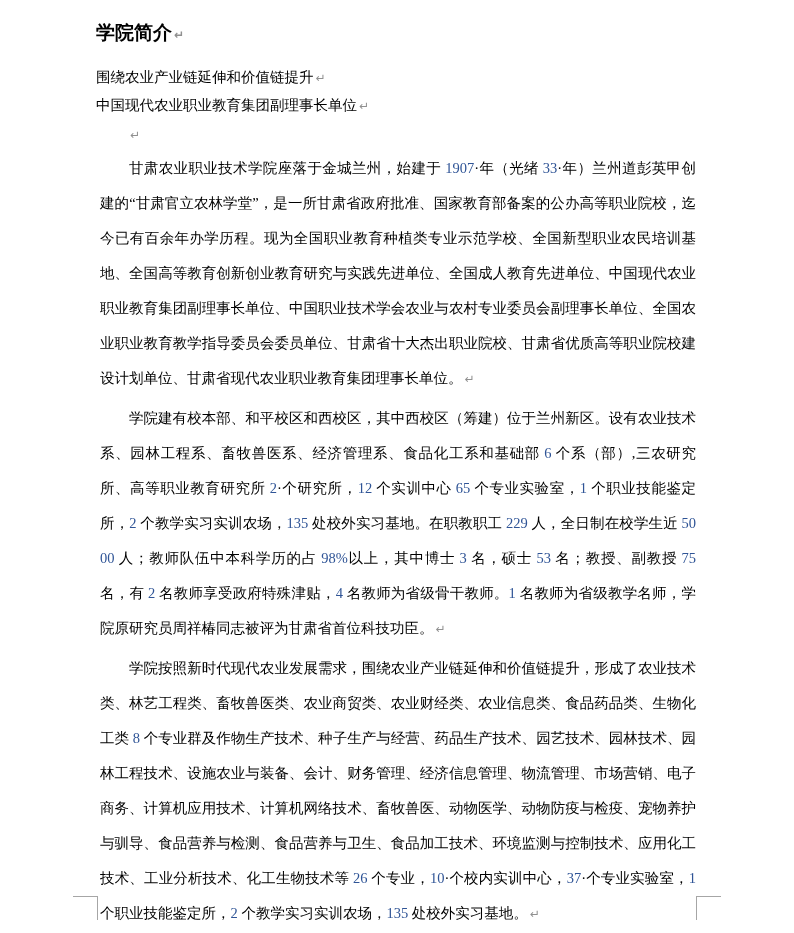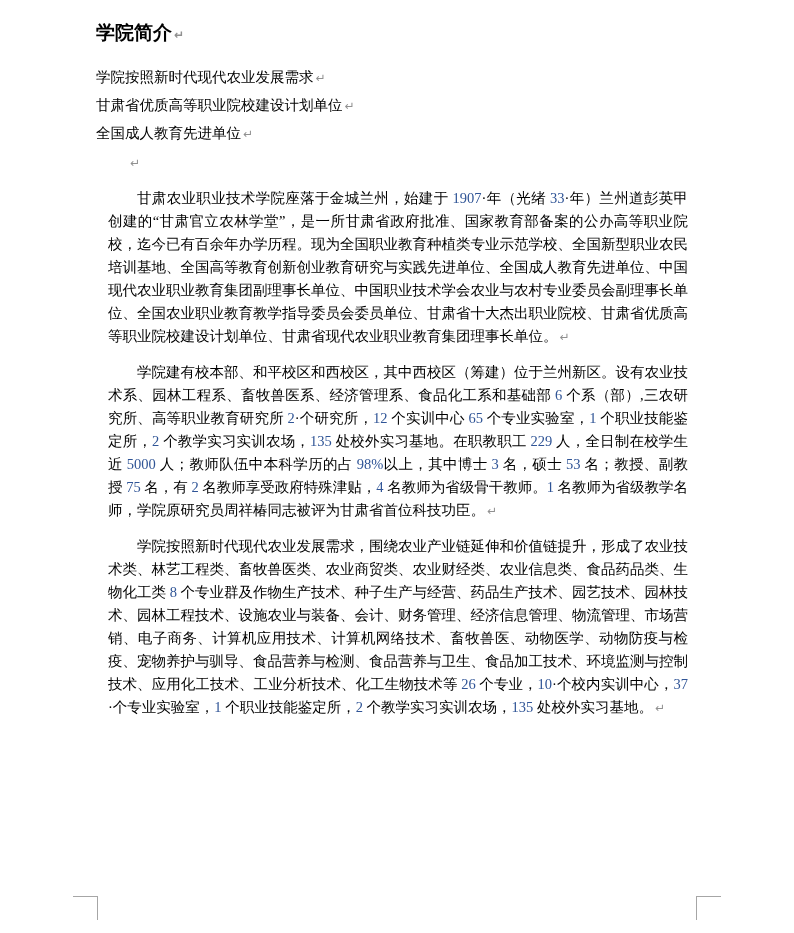--- a/index.html
+++ b/index.html
@@ -35,22 +35,22 @@
     line-height: 27px;
     white-space: nowrap;
   }
   .empty-line {
     height: 27px;
     line-height: 27px;
     padding-left: 2em;
   }
   .para {
     font-size: 14.5px;
-    line-height: 23px;
-    margin: 12px;
+    line-height: 35px;
+    margin: 4px;
     text-align: justify;
     text-indent: 2em;
     word-break: break-all;
   }
   .pmark {
     color: #909090;
     font-family: "DejaVu Sans", sans-serif;
     font-size: 12px;
     margin-left: 2px;
   }
@@ -76,23 +76,22 @@
   }
 </style>
 </head>
 <body style="--num-color: #2f5496; --crop-color: #a6a6a6;">
 
 <div class="content">
 
   <h1 class="doc-title"><span>学院简介</span><span class="pmark">↵</span></h1>
 
   <div id="honors">
-      <div class="honor-line"><span>学院按照新时代现代农业发展需求</span><span class="pmark">↵</span></div>
-      <div class="honor-line"><span>甘肃省优质高等职业院校建设计划单位</span><span class="pmark">↵</span></div>
-      <div class="honor-line"><span>全国成人教育先进单位</span><span class="pmark">↵</span></div>
+      <div class="honor-line"><span>围绕农业产业链延伸和价值链提升</span><span class="pmark">↵</span></div>
+      <div class="honor-line"><span>中国现代农业职业教育集团副理事长单位</span><span class="pmark">↵</span></div>
     </div>
 
   <div class="empty-line"><span class="pmark">↵</span></div>
 
   <div id="paras">
       <p class="para"><span>甘肃农业职业技术学院座落于金城兰州，始建于 </span><span class="num">1907</span><span>·年（光绪 </span><span class="num">33</span><span>·年）兰州道彭英甲创建的“甘肃官立农林学堂”，是一所甘肃省政府批准、国家教育部备案的公办高等职业院校，迄今已有百余年办学历程。现为全国职业教育种植类专业示范学校、全国新型职业农民培训基地、全国高等教育创新创业教育研究与实践先进单位、全国成人教育先进单位、中国现代农业职业教育集团副理事长单位、中国职业技术学会农业与农村专业委员会副理事长单位、全国农业职业教育教学指导委员会委员单位、甘肃省十大杰出职业院校、甘肃省优质高等职业院校建设计划单位、甘肃省现代农业职业教育集团理事长单位。</span><span class="pmark">↵</span></p>
       <p class="para"><span>学院建有校本部、和平校区和西校区，其中西校区（筹建）位于兰州新区。设有农业技术系、园林工程系、畜牧兽医系、经济管理系、食品化工系和基础部 </span><span class="num">6</span><span> 个系（部）,三农研究所、高等职业教育研究所 </span><span class="num">2</span><span>·个研究所，</span><span class="num">12</span><span> 个实训中心 </span><span class="num">65</span><span> 个专业实验室，</span><span class="num">1</span><span> 个职业技能鉴定所，</span><span class="num">2</span><span> 个教学实习实训农场，</span><span class="num">135</span><span> 处校外实习基地。在职教职工 </span><span class="num">229</span><span> 人，全日制在校学生近 </span><span class="num">5000</span><span> 人；教师队伍中本科学历的占 </span><span class="num">98%</span><span>以上，其中博士 </span><span class="num">3</span><span> 名，硕士 </span><span class="num">53</span><span> 名；教授、副教授 </span><span class="num">75</span><span> 名，有 </span><span class="num">2</span><span> 名教师享受政府特殊津贴，</span><span class="num">4</span><span> 名教师为省级骨干教师。</span><span class="num">1</span><span> 名教师为省级教学名师，学院原研究员周祥椿同志被评为甘肃省首位科技功臣。</span><span class="pmark">↵</span></p>
       <p class="para"><span>学院按照新时代现代农业发展需求，围绕农业产业链延伸和价值链提升，形成了农业技术类、林艺工程类、畜牧兽医类、农业商贸类、农业财经类、农业信息类、食品药品类、生物化工类 </span><span class="num">8</span><span> 个专业群及作物生产技术、种子生产与经营、药品生产技术、园艺技术、园林技术、园林工程技术、设施农业与装备、会计、财务管理、经济信息管理、物流管理、市场营销、电子商务、计算机应用技术、计算机网络技术、畜牧兽医、动物医学、动物防疫与检疫、宠物养护与驯导、食品营养与检测、食品营养与卫生、食品加工技术、环境监测与控制技术、应用化工技术、工业分析技术、化工生物技术等 </span><span class="num">26</span><span> 个专业，</span><span class="num">10</span><span>·个校内实训中心，</span><span class="num">37</span><span>·个专业实验室，</span><span class="num">1</span><span> 个职业技能鉴定所，</span><span class="num">2</span><span> 个教学实习实训农场，</span><span class="num">135</span><span> 处校外实习基地。</span><span class="pmark">↵</span></p>
     </div>
 

